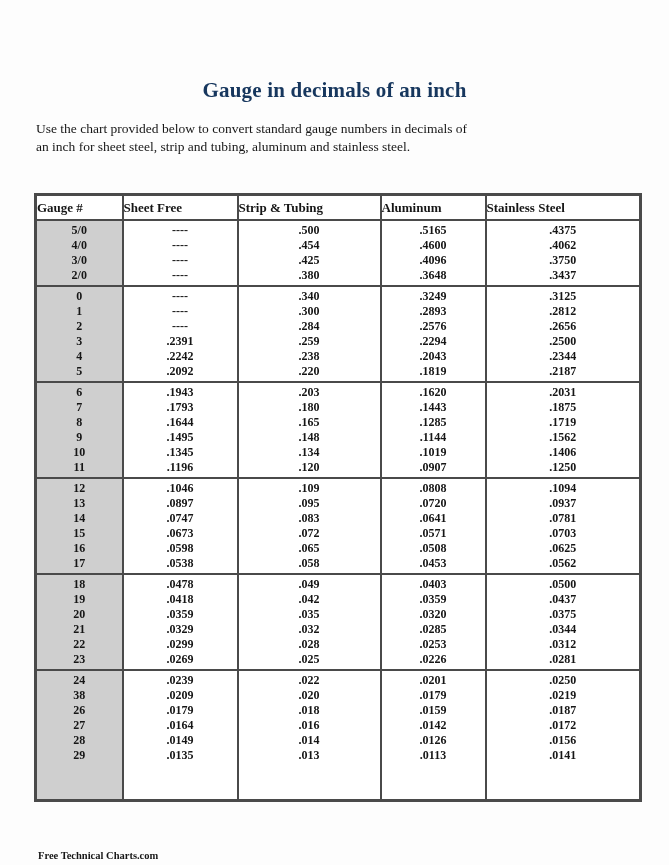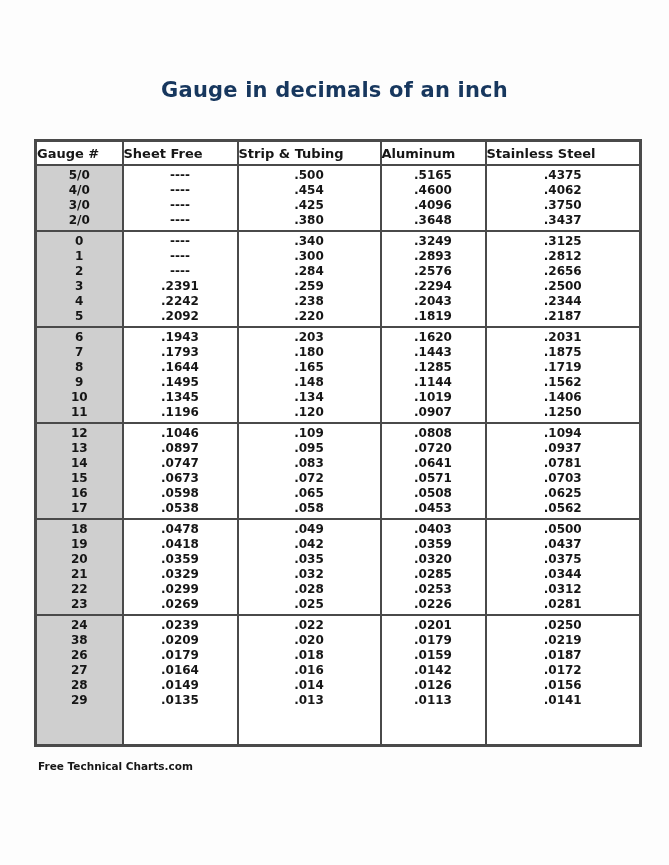--- a/index.html
+++ b/index.html
@@ -12,20 +12,21 @@
   * { margin: 0; padding: 0; box-sizing: border-box; }
   html, body { background: #ffffff; }
   body { font-family: "DejaVu Sans", "Liberation Sans", sans-serif; }
 
   .page {
     position: relative;
     width: 669px;
     height: 865px;
     background: var(--page-bg);
     overflow: hidden;
+    font-family: Liberation Serif, serif;
   }
 
   .page-title {
     padding-top: 78px;
     text-align: center;
     font-size: 21px;
     font-weight: bold;
     color: var(--title-color);
     letter-spacing: 0.2px;
   }
@@ -76,33 +77,37 @@
   .cell-line {
     text-align: center;
     font-size: 12px;
     font-weight: bold;
     line-height: 15px;
     color: var(--text-color);
     white-space: pre;
   }
 
   .footer {
-    margin: 13px 0 0 38px;
+    margin: 48px 0 0 38px;
     font-size: 10.5px;
     font-weight: bold;
     color: var(--text-color);
   }
 </style>
 </head>
 <body>
 
 <div class="page">
 
   <div class="page-title">Gauge in decimals of an inch</div>
 
+  <div class="intro">
+    <div>Use the chart provided below to convert standard gauge numbers in decimals of</div>
+    <div>an inch for sheet steel, strip and tubing, aluminum and stainless steel.</div>
+  </div>
 
   <div class="table-wrap">
     <table class="gauge-table">
       <colgroup>
         <col class="c-gauge">
           <col class="c-sheet">
           <col class="c-strip">
           <col class="c-alum">
           <col class="c-stain">
       </colgroup>

